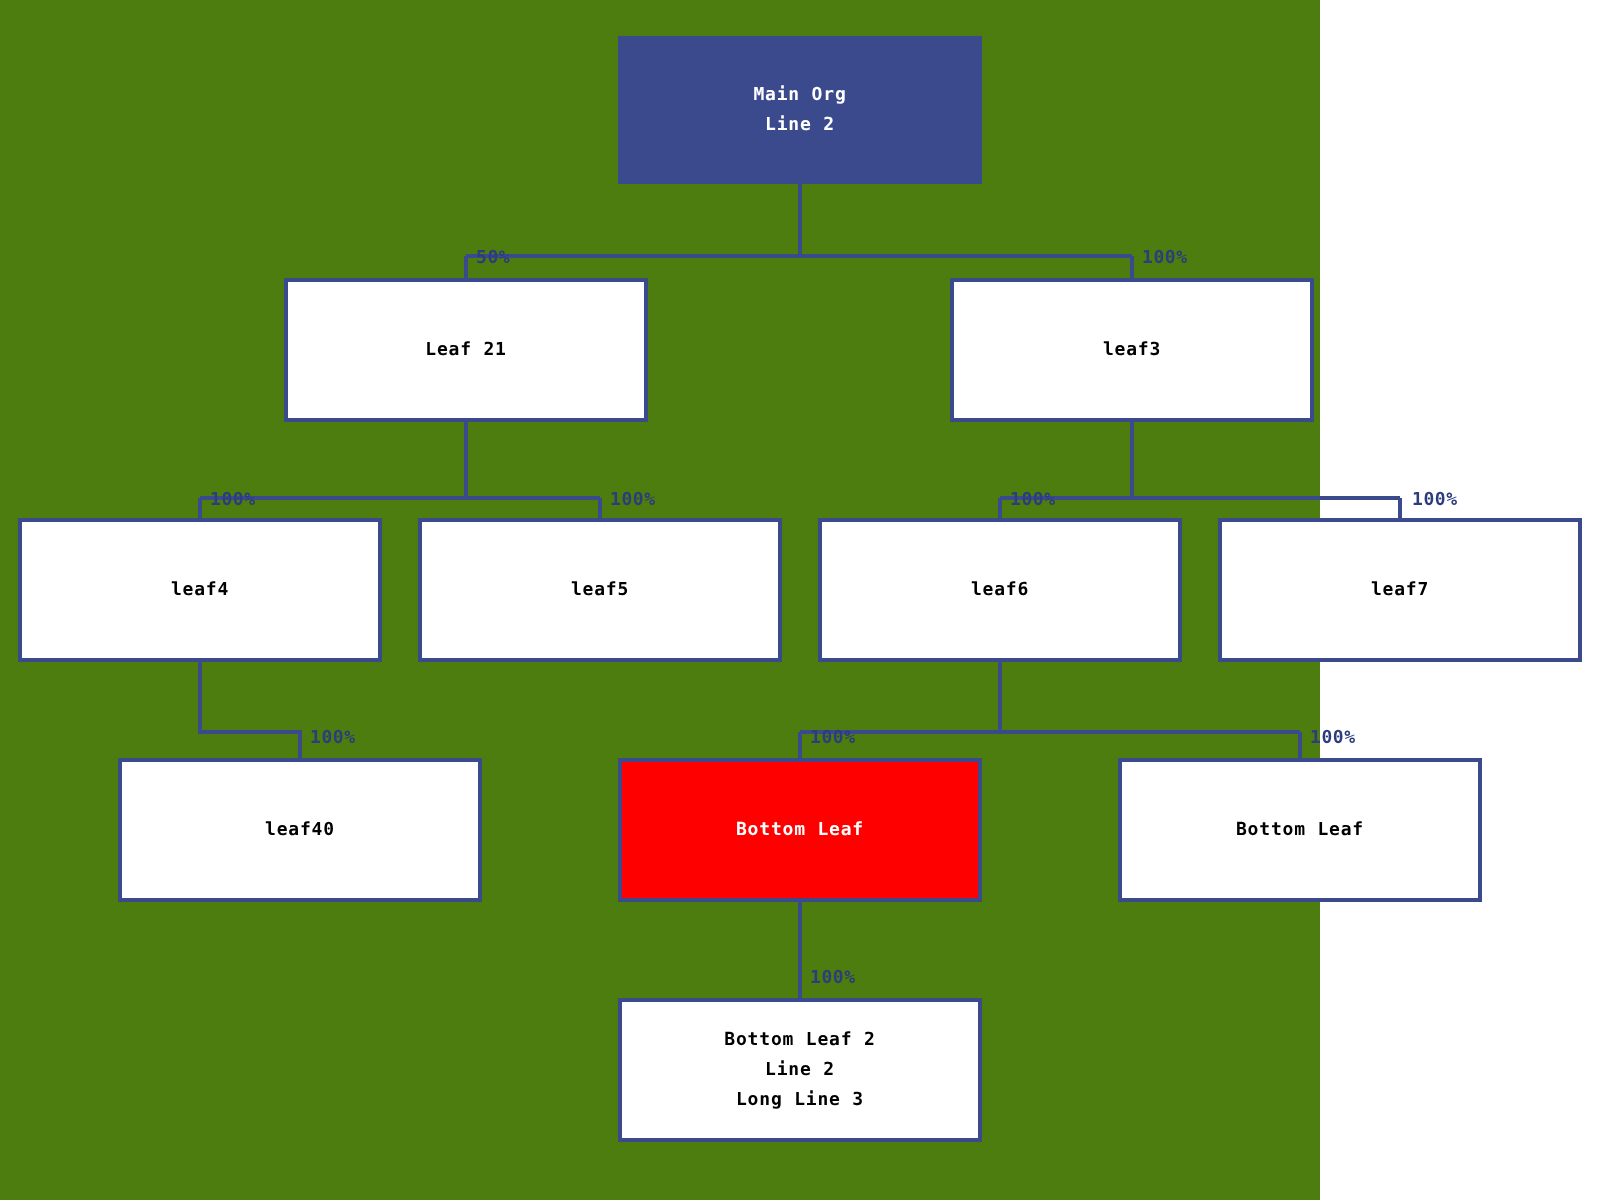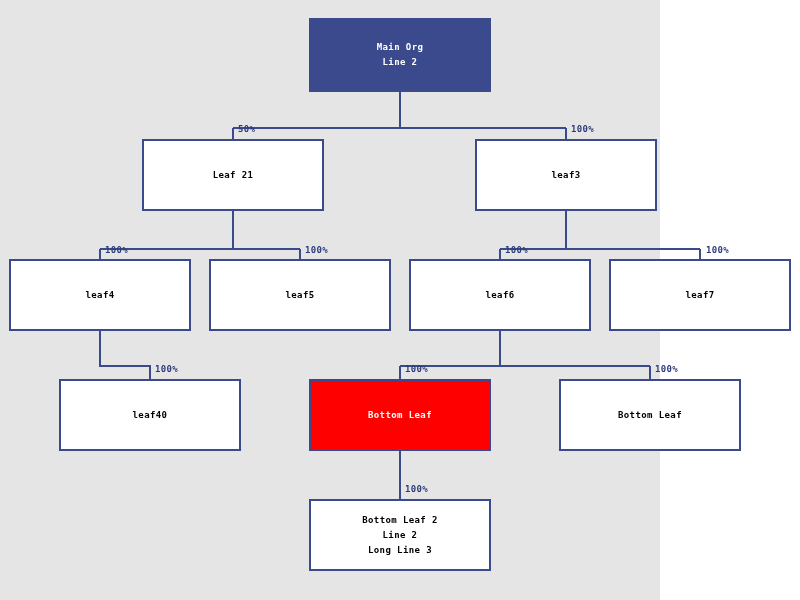--- a/index.html
+++ b/index.html
@@ -11,21 +11,21 @@
   body {
     width: 800px;
     height: 600px;
     overflow: hidden;
     font-family: "DejaVu Sans Mono", "Liberation Mono", monospace;
   }
   #diagram-root {
     position: relative;
     width: 660px;
     height: 600px;
-    background: #e5e5e5;
+    background: #4d7c0f;
   }
   svg#tree-canvas {
     display: block;
     width: 800px;
     height: 600px;
   }
   .node-box {
     stroke: #3a4a8c;
     stroke-width: 2;
   }

